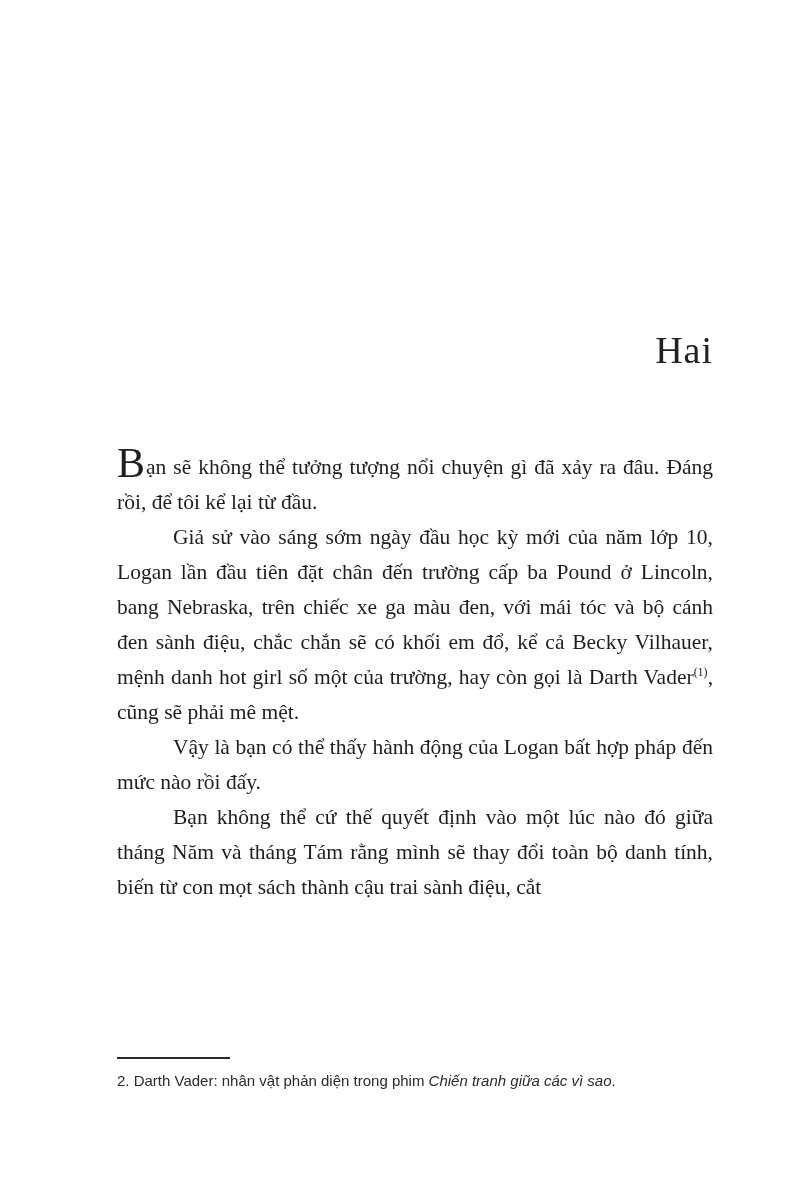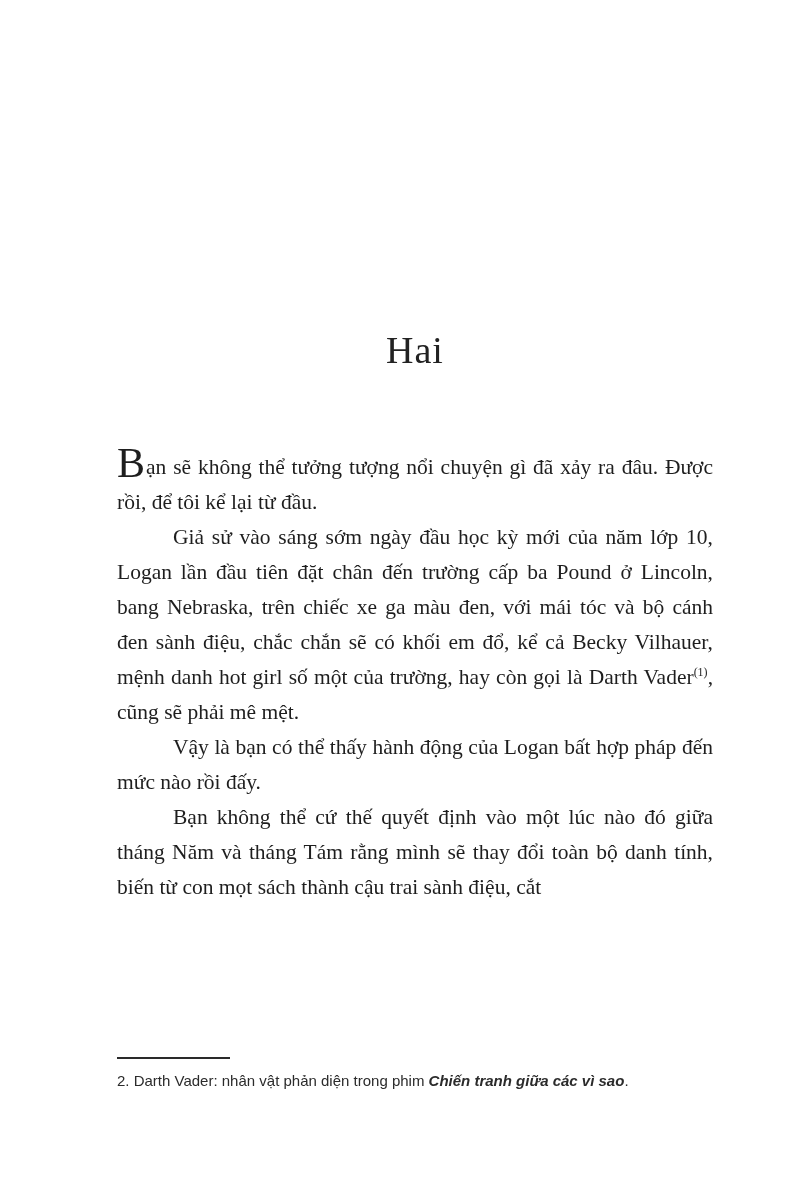--- a/index.html
+++ b/index.html
@@ -17,21 +17,21 @@
   }
   .page {
     position: absolute;
     inset: 0;
   }
   .chapter-title {
     position: absolute;
     top: 328px;
     left: 117px;
     width: 596px;
-    text-align: center;
+    text-align: right;
     font-size: 38px;
     font-weight: 400;
     letter-spacing: 1px;
     color: #222222;
   }
   .body-text {
     position: absolute;
     top: 450px;
     left: 117px;
     width: 596px;
@@ -71,33 +71,32 @@
     top: 1071px;
     left: 117px;
     width: 596px;
     font-family: "Liberation Sans", sans-serif;
     font-size: 15px;
     line-height: 20px;
     color: #2b2b2b;
   }
   .footnote .movie-title {
     font-style: italic;
-    font-weight: bold;
   }
 </style>
 </head>
 <body>
 
 <div class="page">
 
   <div class="chapter-title">Hai</div>
 
   <div class="body-text">
 
-    <p class="first"><span class="initial">B</span><span>ạn sẽ không thể tưởng tượng nổi chuyện gì đã xảy ra đâu. Được rồi, để tôi kể lại từ đầu.</span></p>
+    <p class="first"><span class="initial">B</span><span>ạn sẽ không thể tưởng tượng nổi chuyện gì đã xảy ra đâu. Đáng rồi, để tôi kể lại từ đầu.</span></p>
 
 
     <p><span>Giả sử vào sáng sớm ngày đầu học kỳ mới của năm lớp 10, Logan lần đầu tiên đặt chân đến trường cấp ba Pound ở Lincoln, bang Nebraska, trên chiếc xe ga màu đen, với mái tóc và bộ cánh đen sành điệu, chắc chắn sẽ có khối em đổ, kể cả Becky Vilhauer, mệnh danh hot girl số một của trường, hay còn gọi là Darth Vader</span><sup class="footnote-ref">(1)</sup><span>, cũng sẽ phải mê mệt.</span></p>
 
 
     <p><span>Vậy là bạn có thể thấy hành động của Logan bất hợp pháp đến mức nào rồi đấy.</span></p>
 
     <p><span>Bạn không thể cứ thế quyết định vào một lúc nào đó giữa tháng Năm và tháng Tám rằng mình sẽ thay đổi toàn bộ danh tính, biến từ con mọt sách thành cậu trai sành điệu, cắt</span></p>
 
   </div>

